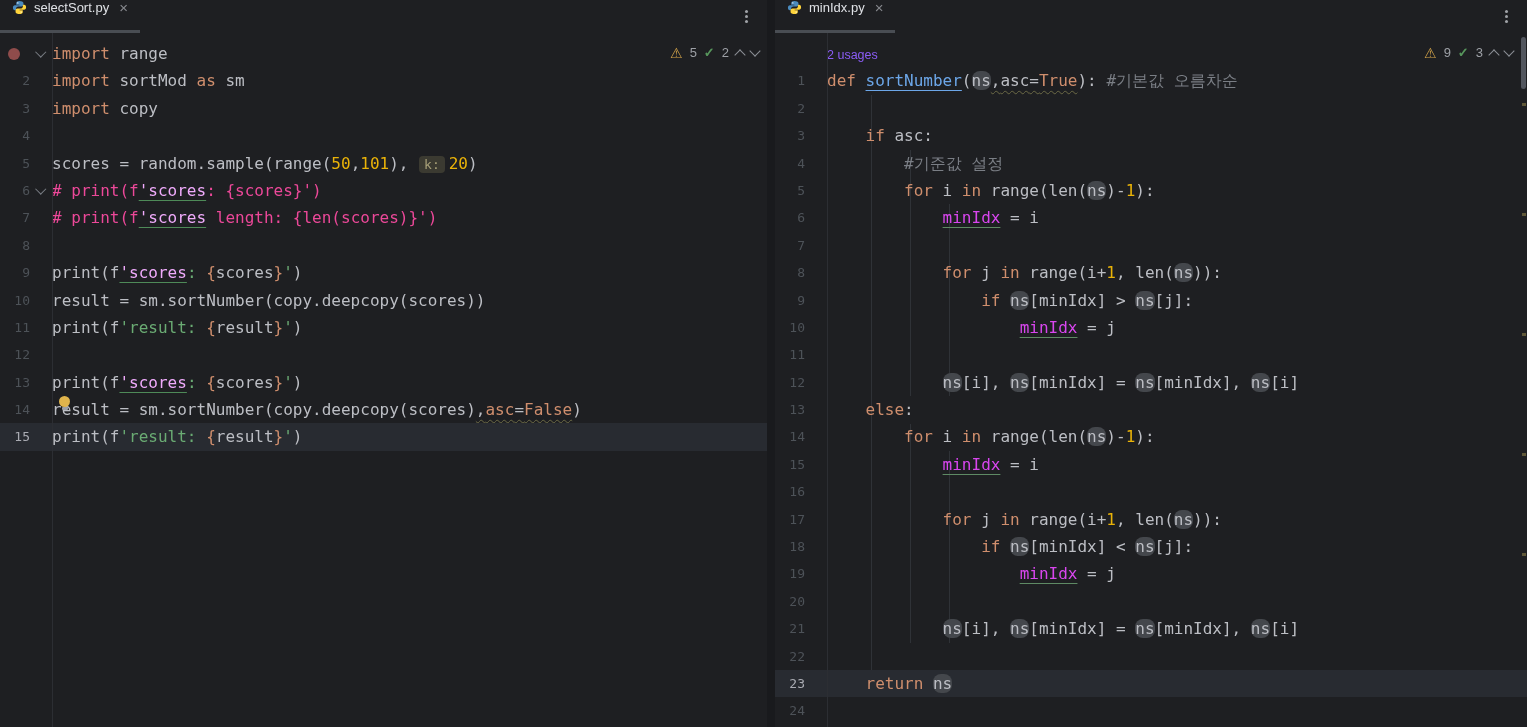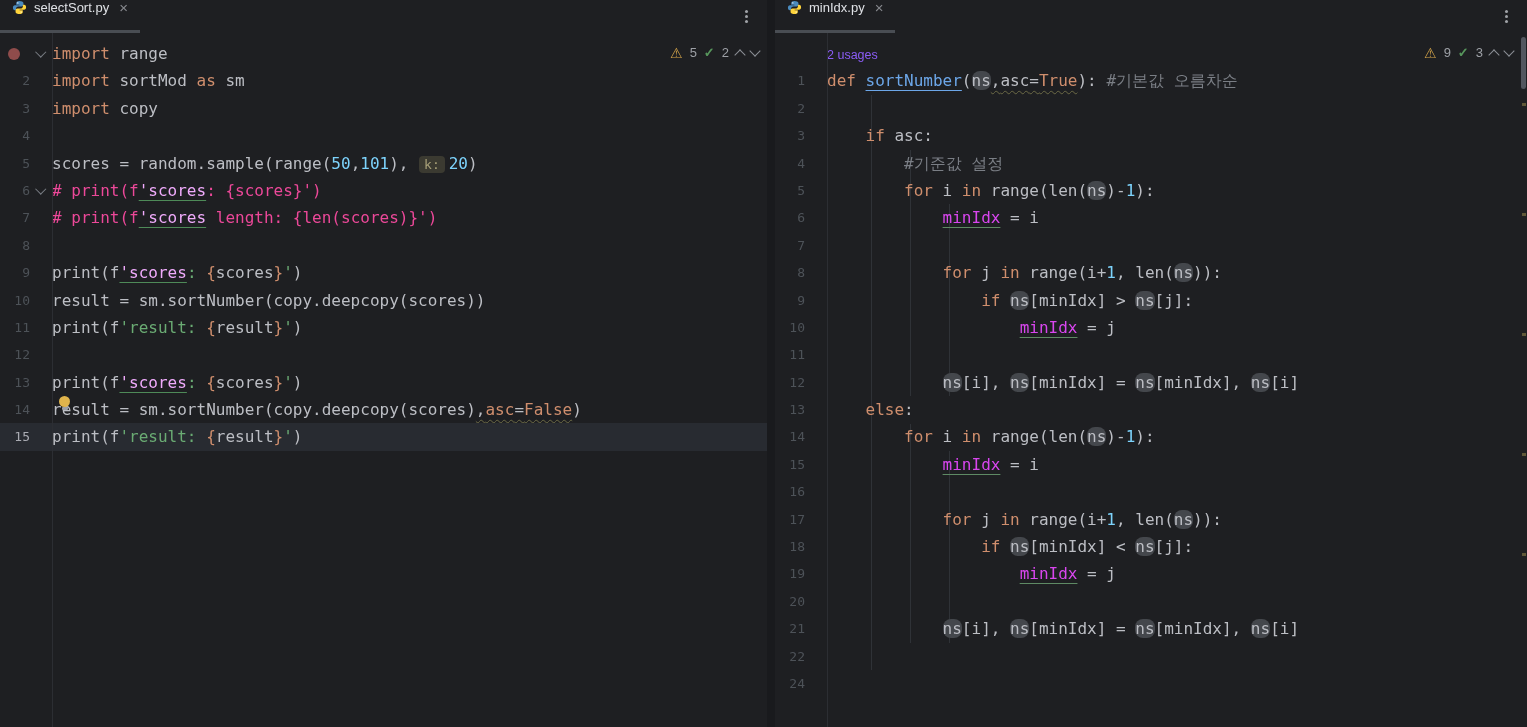--- a/index.html
+++ b/index.html
@@ -30,21 +30,21 @@
   .row.current{background:#282B31;}
   .lnum{width:30px;flex:none;text-align:right;font-size:13px;line-height:27.4px;color:#4D5258;position:relative;}
   .row.current .lnum{color:#A9ABB2;}
   .foldcol{width:22px;flex:none;display:flex;align-items:center;justify-content:center;}
   .code{flex:1;white-space:pre;font-size:16px;line-height:27.4px;}
 
   
   .tk{color:#BCBEC4;}
   .tk.k{color:#CF8E6D;}
   .tk.s{color:#6AAB73;}
-  .tk.n{color:#7dd3fc;}
+  .tk.n{color:#eab308;}
   .tk.c{color:#ec4899;}
   .tk.cu{color:#7A7E85;text-underline-offset:4px;text-decoration-color:#6C7F72;text-decoration-thickness:1px;}
   .tk.su{color:#f0abfc;text-decoration:underline;text-underline-offset:4px;text-decoration-color:#4E8A58;text-decoration-thickness:1px;}
   .tk.pu{color:#d946ef;text-decoration:underline;text-underline-offset:4px;text-decoration-color:#5E8A64;text-decoration-thickness:1px;}
   .tk.fn{color:#6CA6E8;text-decoration:underline;text-underline-offset:4px;text-decoration-color:#6CA6E8;text-decoration-thickness:1px;}
   .tk.nsbox{background:#44474C;border-radius:8px;}
   .tk.kwarg{color:#CF8E6D;}
   .tk.wavy{text-decoration:underline wavy;text-decoration-color:#6B6945;text-underline-offset:4px;text-decoration-thickness:1px;}
   .tk.hint{background:#3B3A31;color:#A8A078;border-radius:4px;padding:1px 5px;margin:0 4px 0 1px;font-size:13px;}
   .usages{font:12.5px "Liberation Sans", sans-serif;color:#8b5cf6;}
@@ -328,20 +328,25 @@
         <div class="row">
           <div class="lnum">21</div>
           <div class="foldcol"></div>
           <div class="code"><span class="tk p">            </span><span class="tk nsbox">ns</span><span class="tk p">[i], </span><span class="tk nsbox">ns</span><span class="tk p">[minIdx] = </span><span class="tk nsbox">ns</span><span class="tk p">[minIdx], </span><span class="tk nsbox">ns</span><span class="tk p">[i]</span></div>
         </div>
         <div class="row">
           <div class="lnum">22</div>
           <div class="foldcol"></div>
           <div class="code"></div>
         </div>
+        <div class="row current">
+          <div class="lnum">23</div>
+          <div class="foldcol"></div>
+          <div class="code"><span class="tk p">    </span><span class="tk k">return </span><span class="tk nsbox">ns</span></div>
+        </div>
         <div class="row">
           <div class="lnum">24</div>
           <div class="foldcol"></div>
           <div class="code"></div>
         </div>
       </div>
     <div class="widget">
       <span class="warn">⚠</span>
       <span class="cnt">9</span>
       <span class="ok">✓</span>

